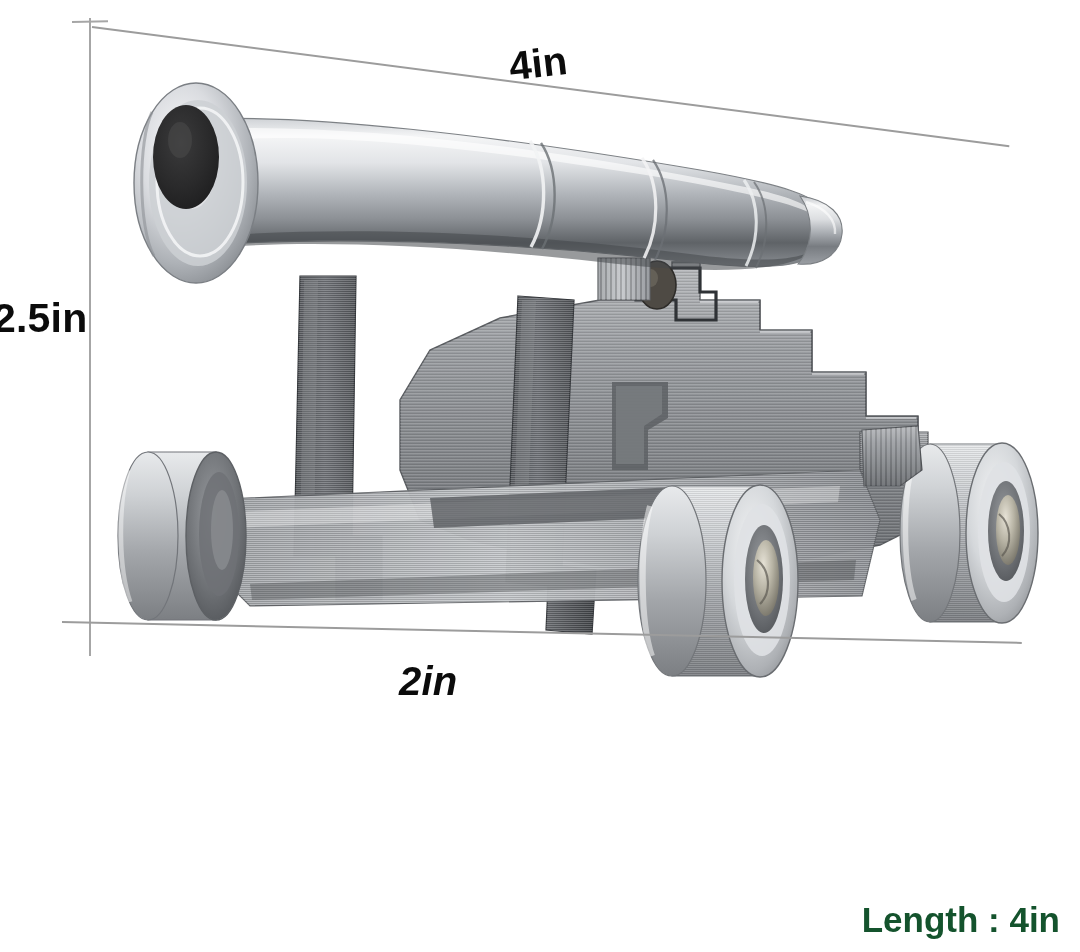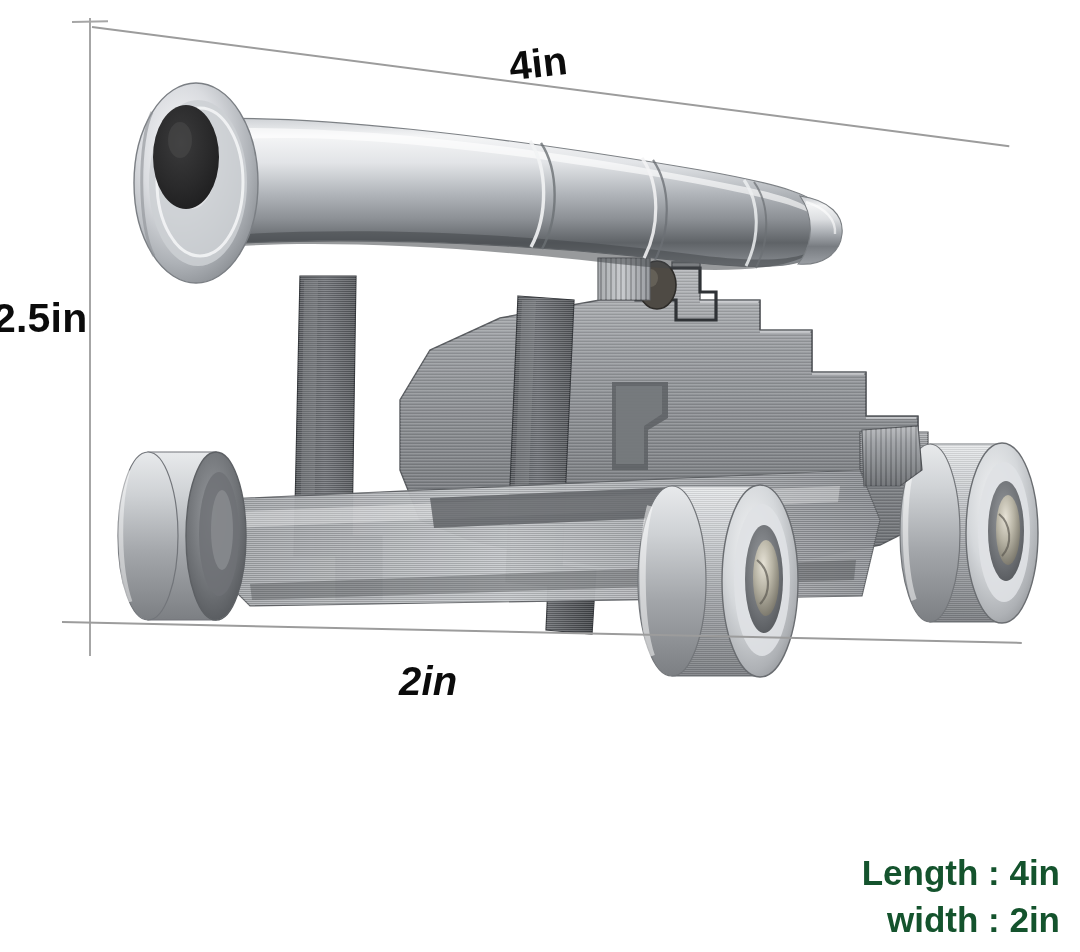--- a/index.html
+++ b/index.html
@@ -284,16 +284,15 @@
   <div id="vtick-top" class="guide"></div>
   <div id="topline" class="guide"></div>
   <div id="botline" class="guide"></div>
 
   <div id="lbl-4in" class="dimlabel">4in</div>
   <div id="lbl-25in" class="dimlabel">2.5in</div>
   <div id="lbl-2in" class="dimlabel">2in</div>
 
   <div id="specs">
     <div>Length : 4in</div>
-    <div>width : 2in</div>
   </div>
 
 </div>
 
 </body></html>

